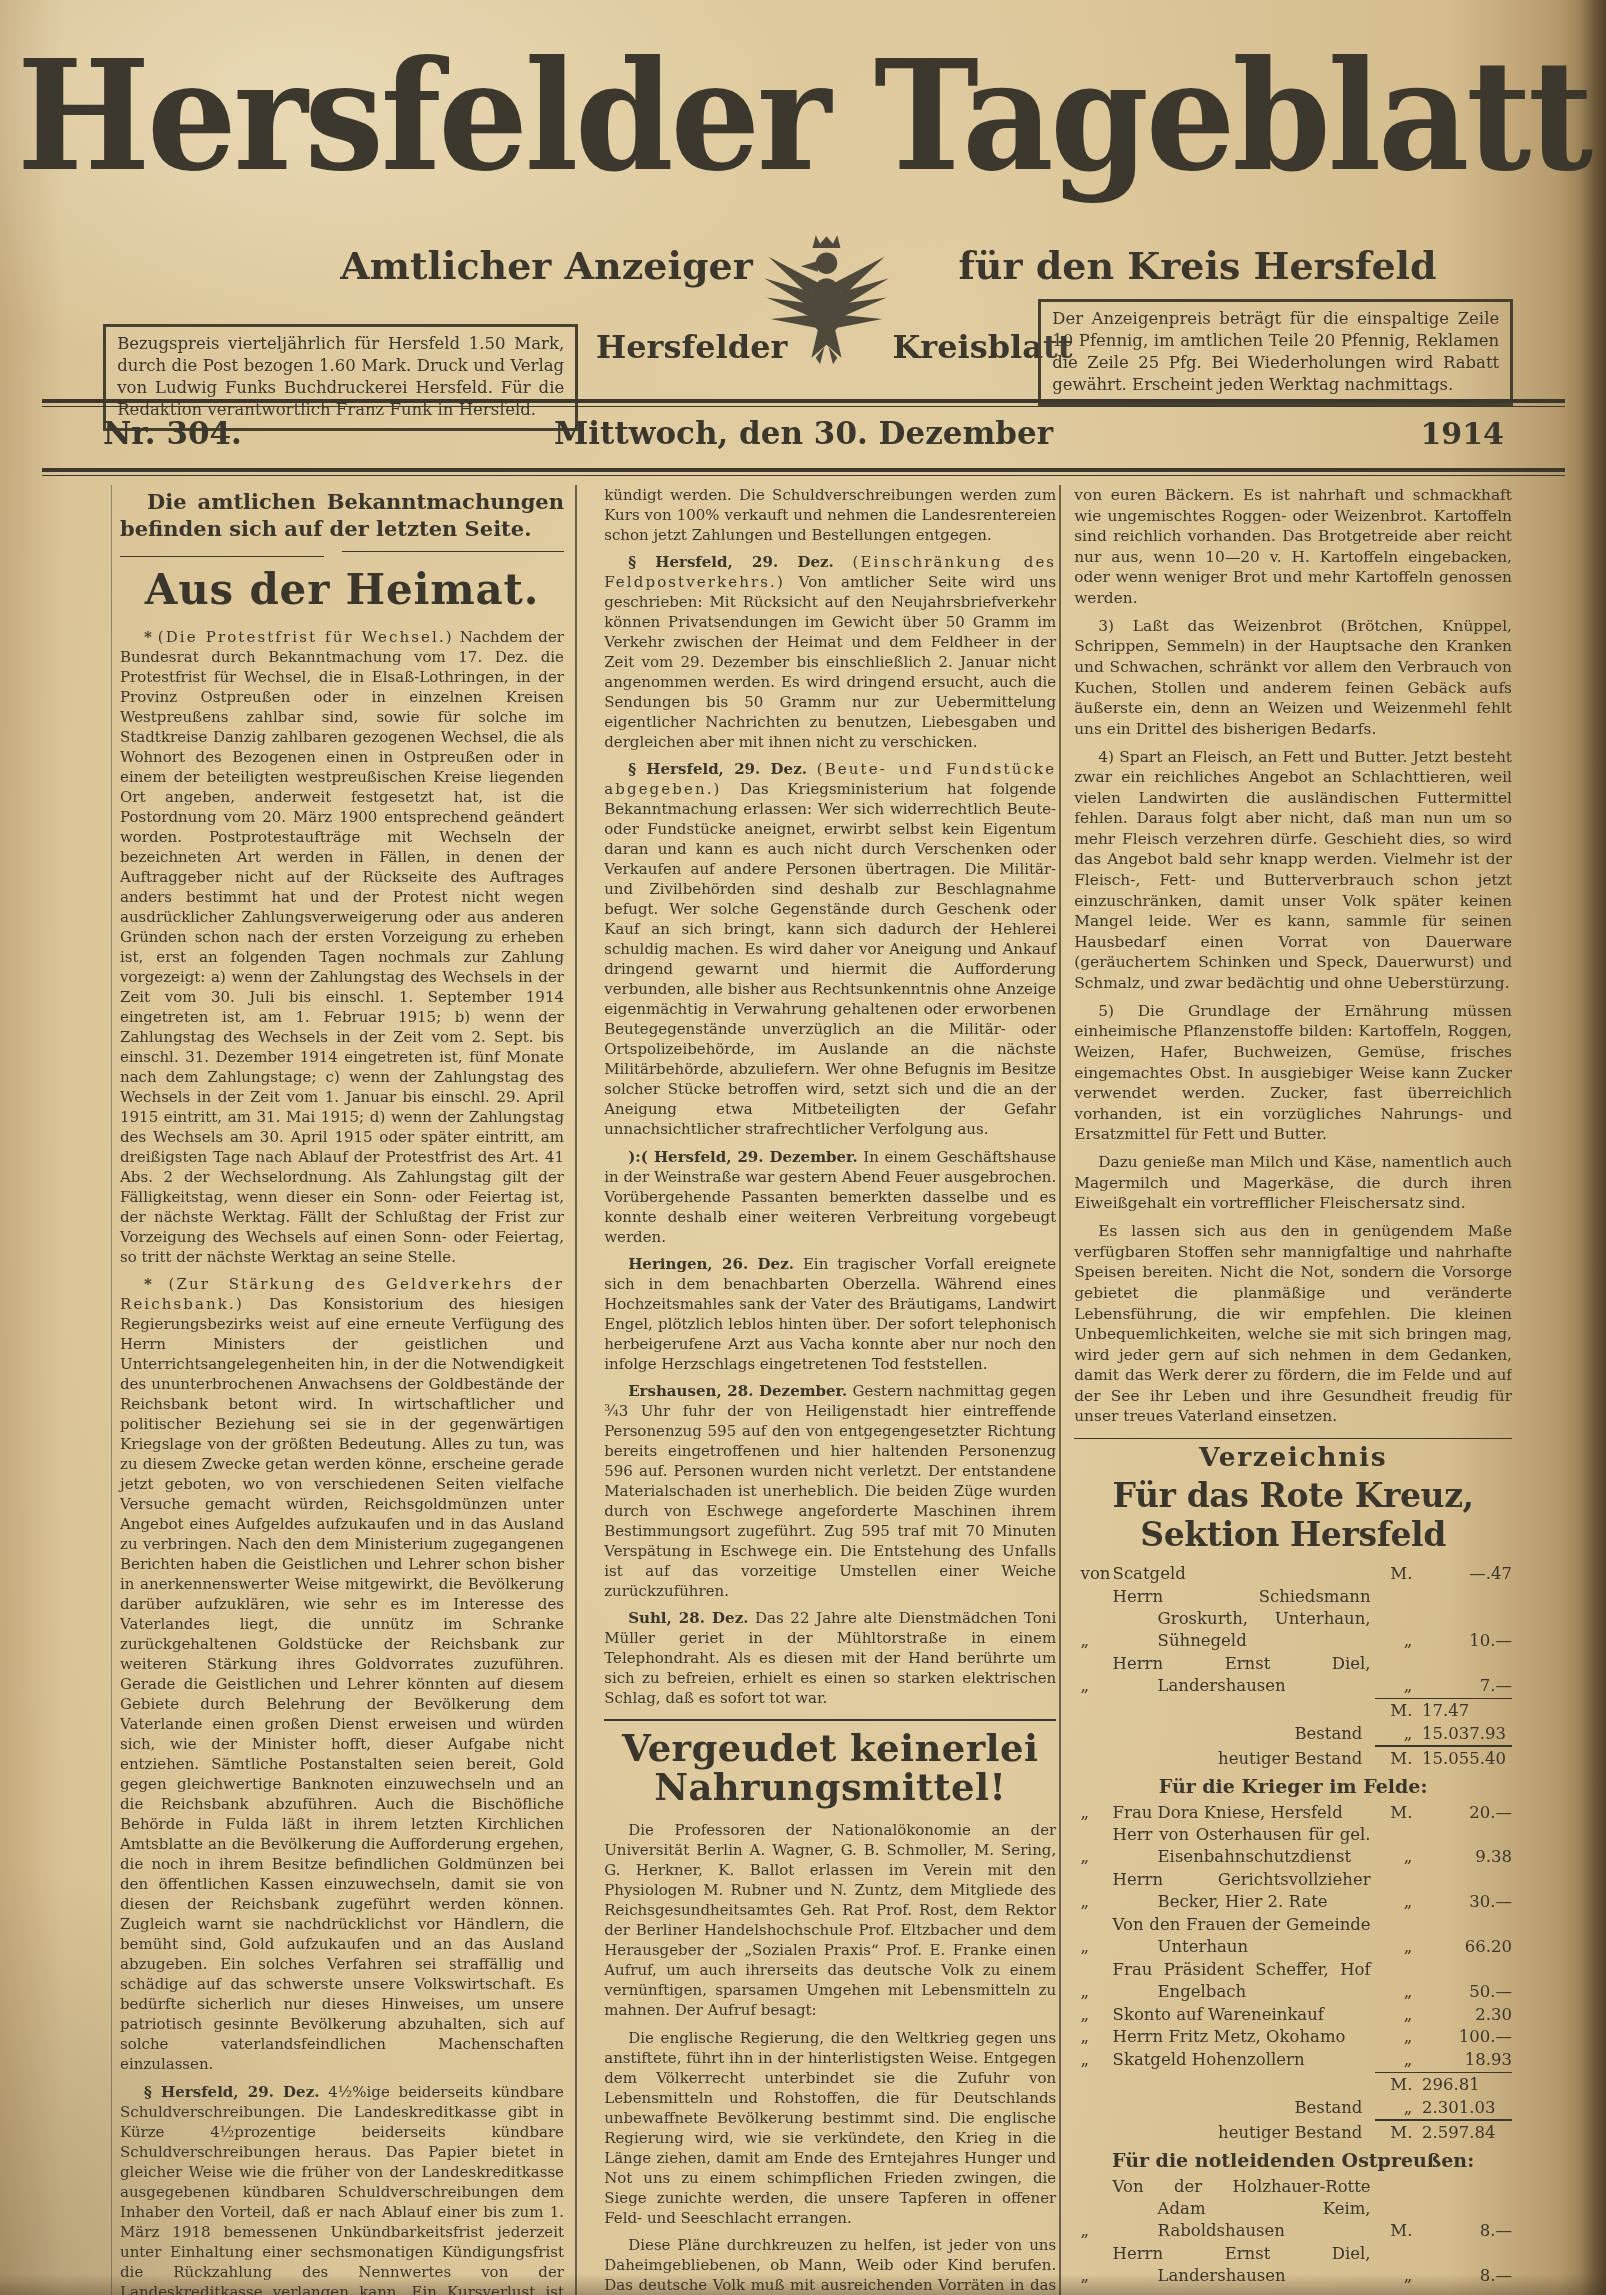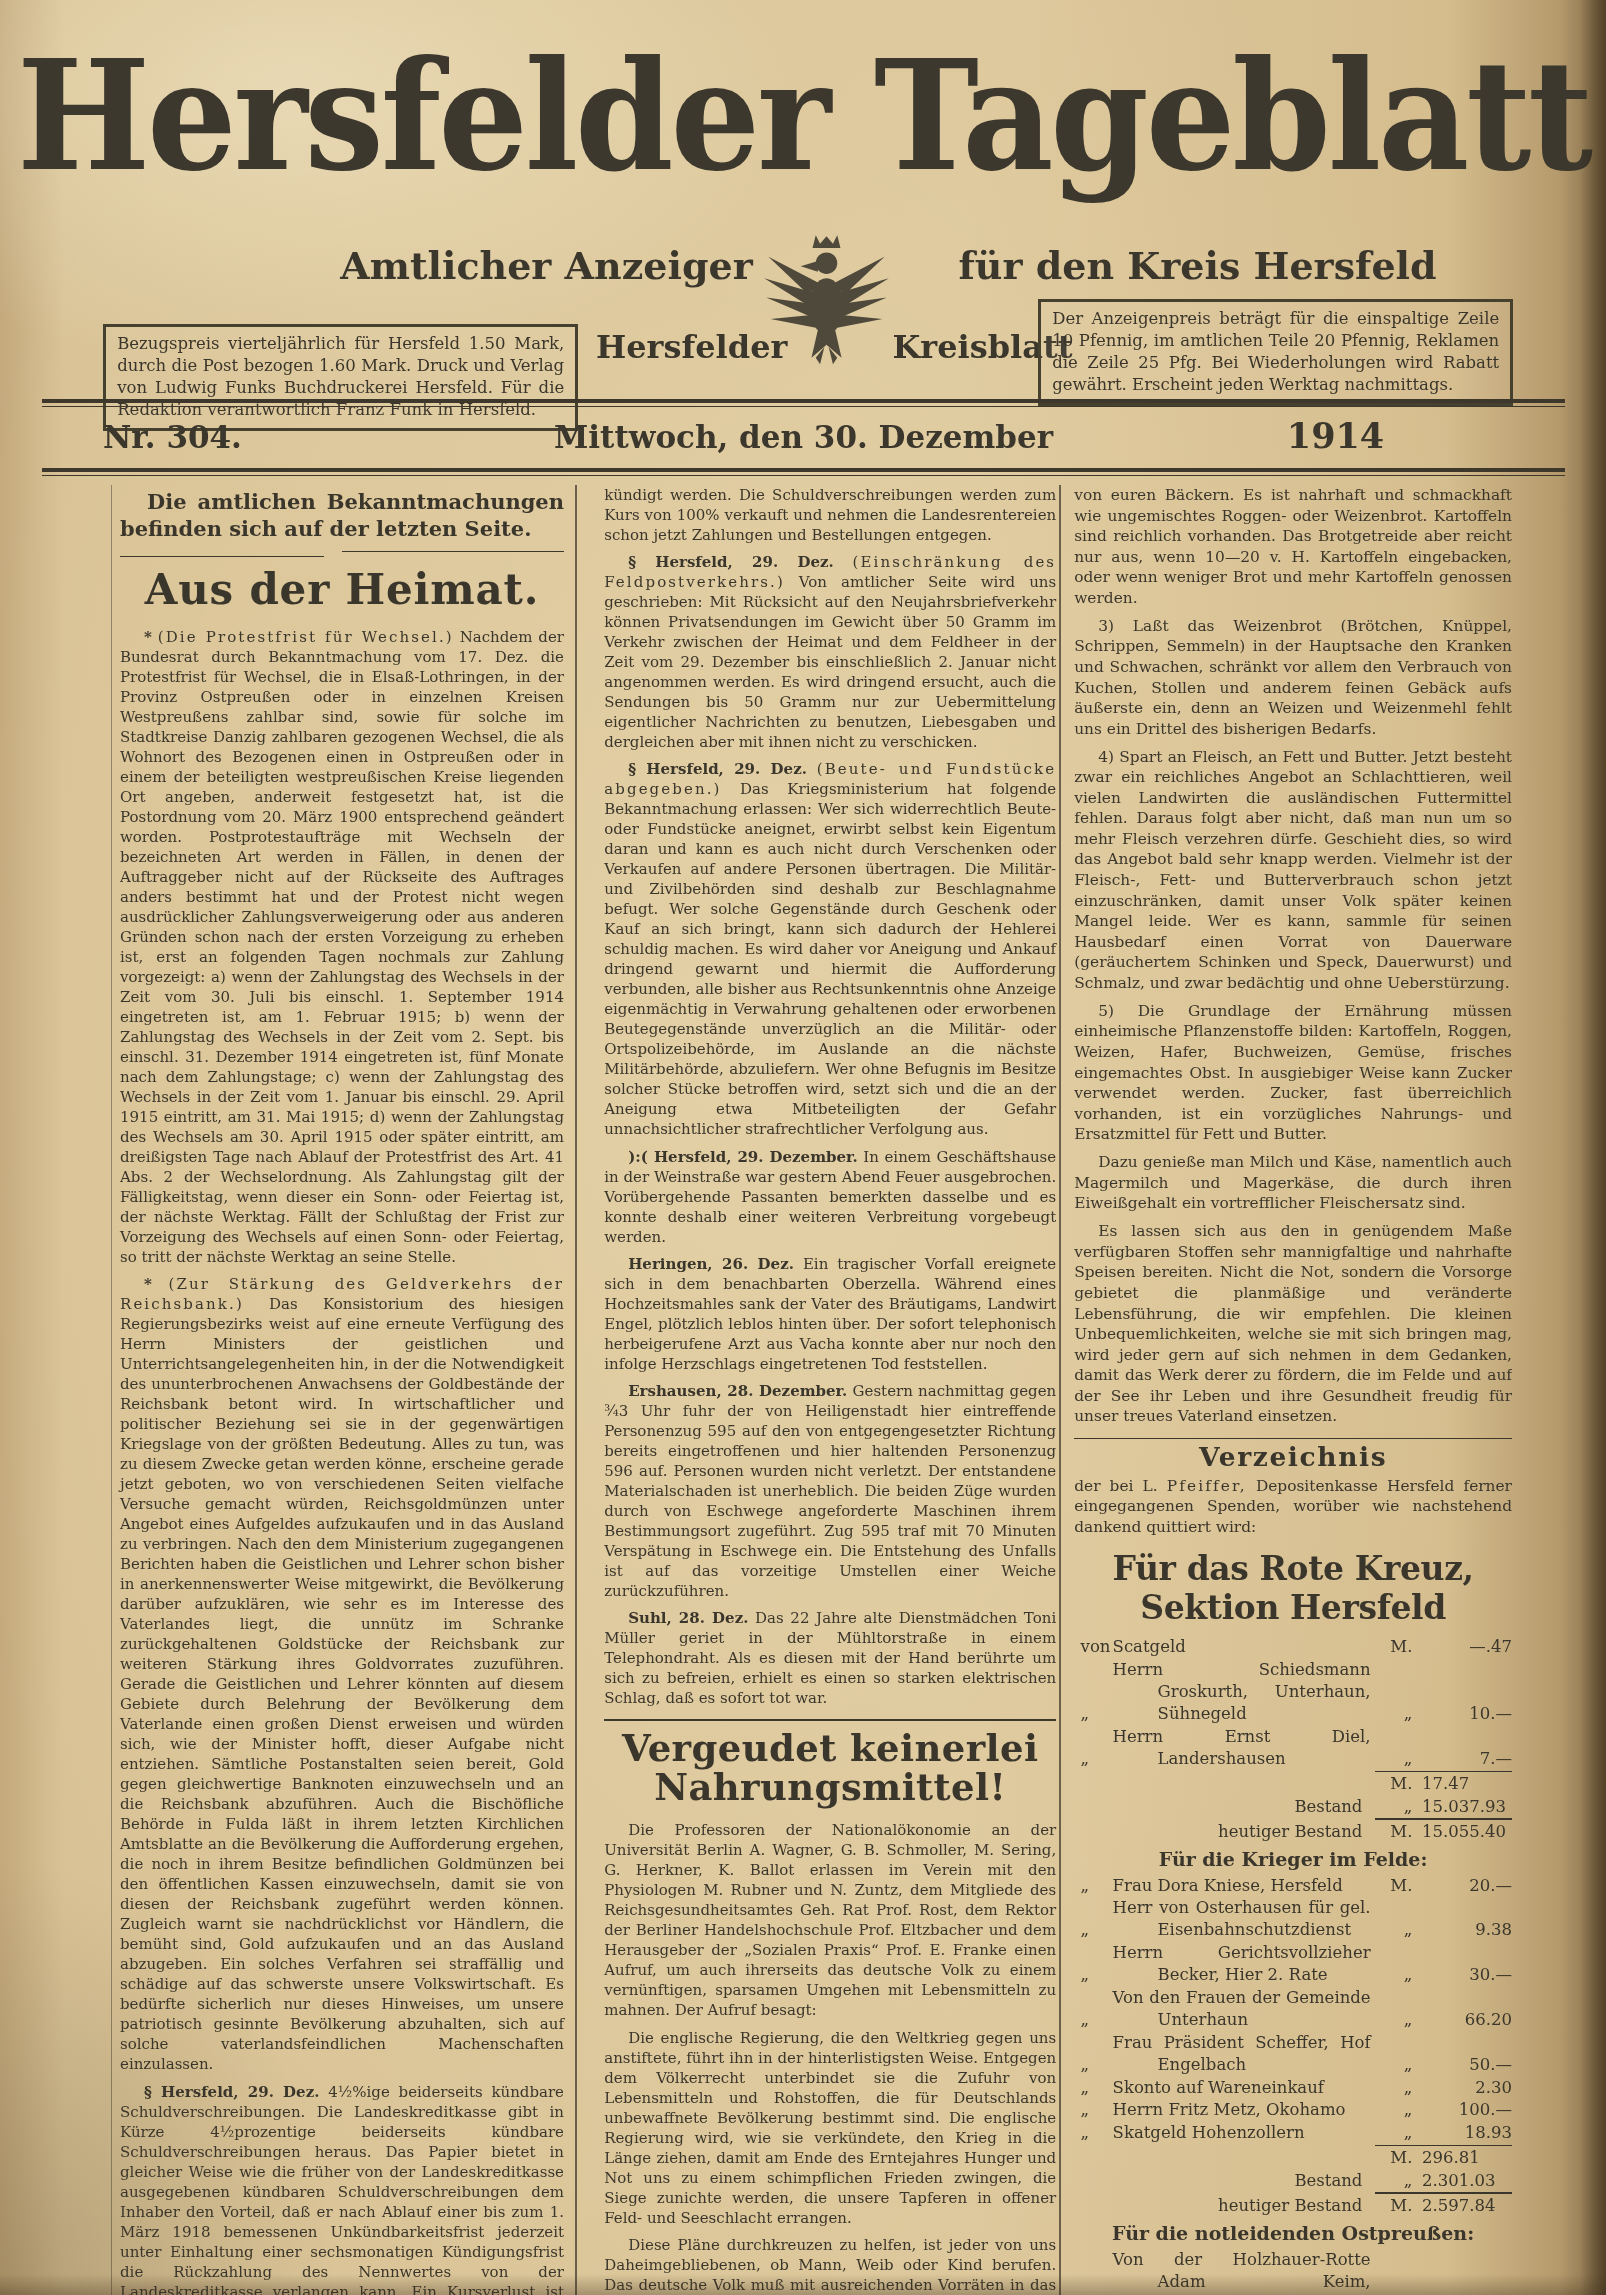--- a/index.html
+++ b/index.html
@@ -36,21 +36,21 @@
   
   .rule{left:42px;width:1523px;}
   .rule-a{top:399px;border-top:4px solid #3d382b;}
   .rule-b{top:406px;border-top:1.6px solid #3d382b;}
   .rule-c{top:468px;border-top:4px solid #3d382b;}
   .rule-d{top:475px;border-top:1.6px solid #3d382b;}
   .dateband{top:415px;left:103px;width:1401px;display:flex;align-items:baseline;
     font-weight:bold;font-size:31px;color:#3b372c;}
   .dateband .issue{width:337px;text-align:left;}
   .dateband .datec{flex:1;text-align:center;}
-  .dateband .year{width:337px;text-align:center;font-size:35px;}
+  .dateband .year{width:337px;text-align:right;font-size:30px;}
   
   .columns{top:485px;left:111px;right:95px;bottom:0;display:flex;}
   .col{overflow:hidden;font-size:15px;line-height:20px;text-align:justify;color:#3b362b;}
   .col1{width:444px;padding:0 11.2px 0 8px;border-left:1.6px solid rgba(58,52,40,.45);
         border-right:2.4px solid rgba(58,52,40,.7);}
   .col2{width:452px;padding:0 3px;border-right:2.4px solid rgba(58,52,40,.7);margin-left:24px;}
   .col3{flex:1;padding-left:13px;font-size:15.4px;line-height:20.6px;}
   .par{margin:0 0 7.2px;text-indent:24px;}
   .par .lead{font-weight:bold;}
   .sperr{letter-spacing:2.1px;}
@@ -160,25 +160,20 @@
     <div class="col col3">
       <p class="par" style="text-indent:0"><span>von euren Bäckern. Es ist nahrhaft und schmackhaft wie ungemischtes Roggen- oder Weizenbrot. Kartoffeln sind reichlich vorhanden. Das Brotgetreide aber reicht nur aus, wenn 10—20 v. H. Kartoffeln eingebacken, oder wenn weniger Brot und mehr Kartoffeln genossen werden.</span></p>
       <p class="par"><span>3) Laßt das Weizenbrot (Brötchen, Knüppel, Schrippen, Semmeln) in der Hauptsache den Kranken und Schwachen, schränkt vor allem den Verbrauch von Kuchen, Stollen und anderem feinen Gebäck aufs äußerste ein, denn an Weizen und Weizenmehl fehlt uns ein Drittel des bisherigen Bedarfs.</span></p>
       <p class="par"><span>4) Spart an Fleisch, an Fett und Butter. Jetzt besteht zwar ein reichliches Angebot an Schlachttieren, weil vielen Landwirten die ausländischen Futtermittel fehlen. Daraus folgt aber nicht, daß man nun um so mehr Fleisch verzehren dürfe. Geschieht dies, so wird das Angebot bald sehr knapp werden. Vielmehr ist der Fleisch-, Fett- und Butterverbrauch schon jetzt einzuschränken, damit unser Volk später keinen Mangel leide. Wer es kann, sammle für seinen Hausbedarf einen Vorrat von Dauerware (geräuchertem Schinken und Speck, Dauerwurst) und Schmalz, und zwar bedächtig und ohne Ueberstürzung.</span></p>
       <p class="par"><span>5) Die Grundlage der Ernährung müssen einheimische Pflanzenstoffe bilden: Kartoffeln, Roggen, Weizen, Hafer, Buchweizen, Gemüse, frisches eingemachtes Obst. In ausgiebiger Weise kann Zucker verwendet werden. Zucker, fast überreichlich vorhanden, ist ein vorzügliches Nahrungs- und Ersatzmittel für Fett und Butter.</span></p>
       <p class="par"><span>Dazu genieße man Milch und Käse, namentlich auch Magermilch und Magerkäse, die durch ihren Eiweißgehalt ein vortrefflicher Fleischersatz sind.</span></p>
       <p class="par"><span>Es lassen sich aus den in genügendem Maße verfügbaren Stoffen sehr mannigfaltige und nahrhafte Speisen bereiten. Nicht die Not, sondern die Vorsorge gebietet die planmäßige und veränderte Lebensführung, die wir empfehlen. Die kleinen Unbequemlichkeiten, welche sie mit sich bringen mag, wird jeder gern auf sich nehmen in dem Gedanken, damit das Werk derer zu fördern, die im Felde und auf der See ihr Leben und ihre Gesundheit freudig für unser treues Vaterland einsetzen.</span></p>
 
       <div class="big-rule" style="border-top-width:1.6px"></div>
       <h3 class="h-verz">Verzeichnis</h3>
-      <p class="verz-intro">
-        <span>der bei L.</span>
-        <span class="nm">Pfeiffer,</span>
-        <span>Depositenkasse Hersfeld ferner eingegangenen Spenden, worüber wie nachstehend dankend quittiert wird:</span>
-      </p>
       <h3 class="h-rk">Für das Rote Kreuz, Sektion Hersfeld</h3>
 
       <div class="don-row">
           <span class="don-pre">von</span>
           <span class="don-label">Scatgeld</span>
           <span class="don-cur">M.</span>
           <span class="don-amt">—.47</span>
         </div>
       <div class="don-row">
           <span class="don-pre">„</span>

